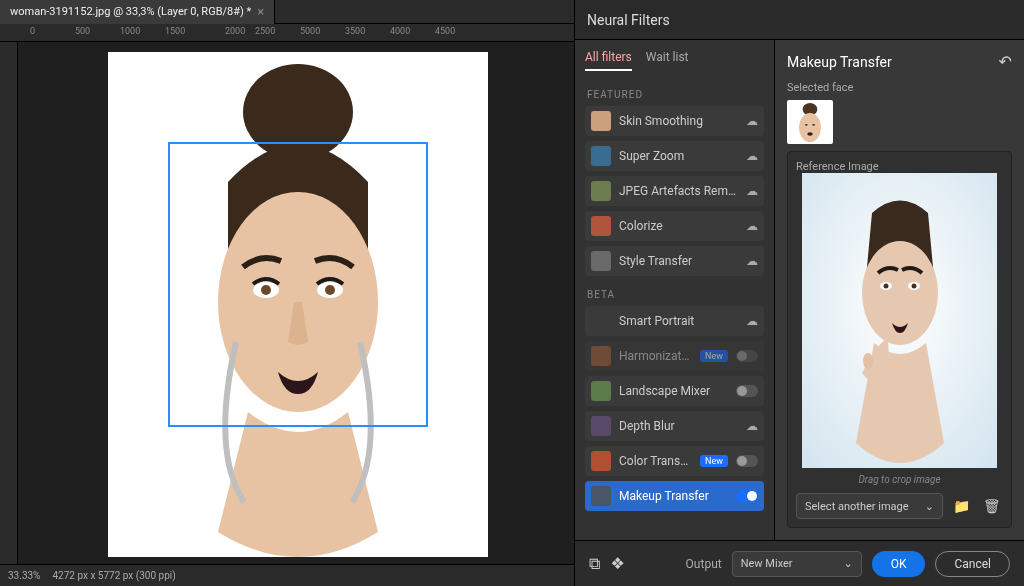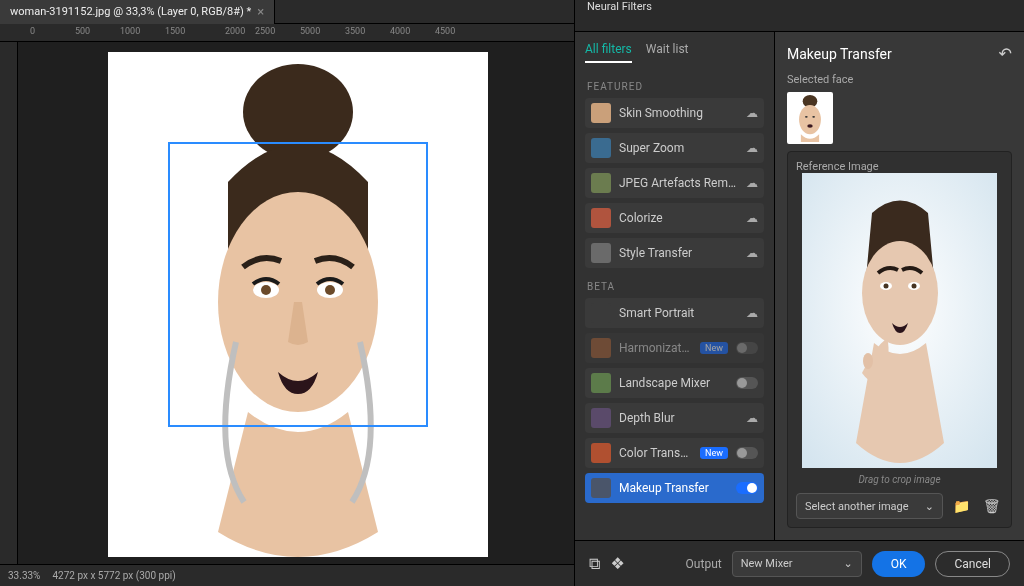--- a/index.html
+++ b/index.html
@@ -16,28 +16,28 @@
 .canvas-body { flex: 1; display: flex; position: relative; }
 .ruler-v { width: 18px; background: #2a2a2a; border-right: 1px solid #000; position: relative; overflow: hidden; }
 .viewport { flex: 1; position: relative; background: #1f1f1f; overflow: hidden; }
 .image-surface { position: absolute; left: 90px; top: 10px; width: 380px; height: 505px; background: #fff; }
 .image-surface .portrait-svg { position: absolute; inset: 0; }
 .face-box { position: absolute; left: 60px; top: 90px; width: 260px; height: 285px; border: 2px solid #2a8cff; }
 .status-bar { height: 22px; background: #2a2a2a; border-top: 1px solid #000; display: flex; align-items: center; font-size: 10px; color: #aaa; padding: 0 8px; gap: 12px; }
 
 
 .side-panel { width: 450px; display: flex; flex-direction: column; background: #323232; border-left: 1px solid #000; }
-.panel-header { height: 32px; display: flex; background: #2a2a2a; border-bottom: 1px solid #000; padding: 0 12px; font-size: 11px; color: #ddd; }
+.panel-header { height: 40px; display: flex; align-items: center; background: #2a2a2a; border-bottom: 1px solid #000; padding: 0 12px; font-size: 14px; color: #ddd; }
 .panel-body { flex: 1; display: flex; overflow: hidden; }
 
 
 .filter-col { width: 200px; background: #323232; border-right: 1px solid #000; display: flex; flex-direction: column; overflow-y: auto; padding: 10px 10px 0 10px; }
 .filter-tabs { display: flex; gap: 14px; margin-bottom: 10px; }
 .filter-tab { font-size: 12px; color: #aaa; padding-bottom: 5px; cursor: pointer; }
-.filter-tab.active { color: #14b8a6; border-bottom: 2px solid #fff; }
+.filter-tab.active { color: #fca5a5; border-bottom: 2px solid #fff; }
 .section-label { font-size: 10px; letter-spacing: 1px; color: #888; margin: 8px 0 6px 2px; text-transform: uppercase; }
 .filter-item { height: 30px; background: #3a3a3a; border-radius: 4px; display: flex; align-items: center; padding: 0 6px; margin-bottom: 5px; gap: 8px; position: relative; cursor: pointer; }
 .filter-item.selected { background: #2a6acc; color: #fff; }
 .filter-item.disabled { opacity: 0.55; }
 .filter-icon { width: 20px; height: 20px; border-radius: 3px; display: flex; align-items: center; justify-content: center; font-size: 13px; color: #fff; }
 .filter-label { flex: 1; font-size: 12px; color: inherit; white-space: nowrap; overflow: hidden; text-overflow: ellipsis; }
 .badge-new { background: #1a6dff; color: #fff; font-size: 9px; padding: 1px 5px; border-radius: 3px; }
 .toggle { width: 22px; height: 12px; border-radius: 6px; background: #555; position: relative; }
 .toggle::after { content: ""; position: absolute; width: 10px; height: 10px; background: #999; border-radius: 50%; top: 1px; left: 1px; }
 .toggle.on { background: #1a6dff; }

